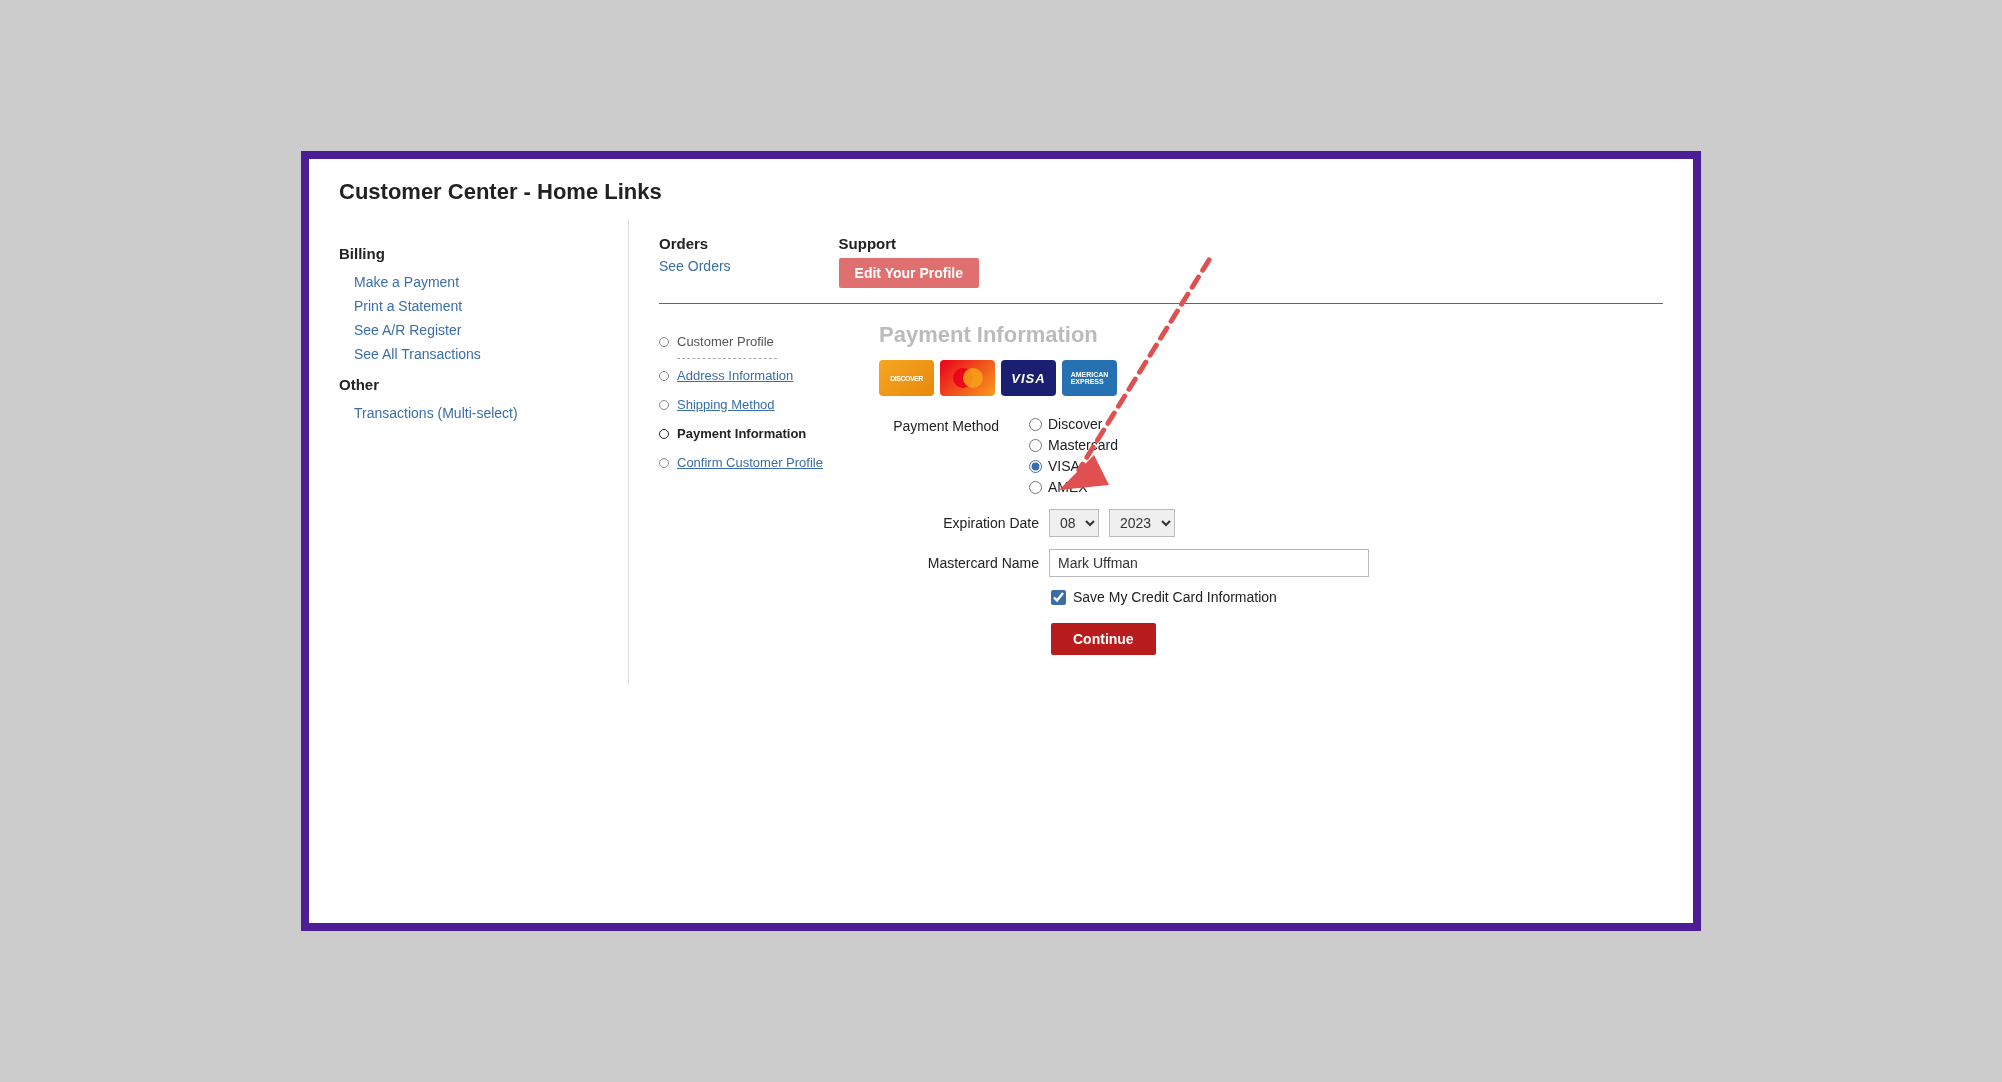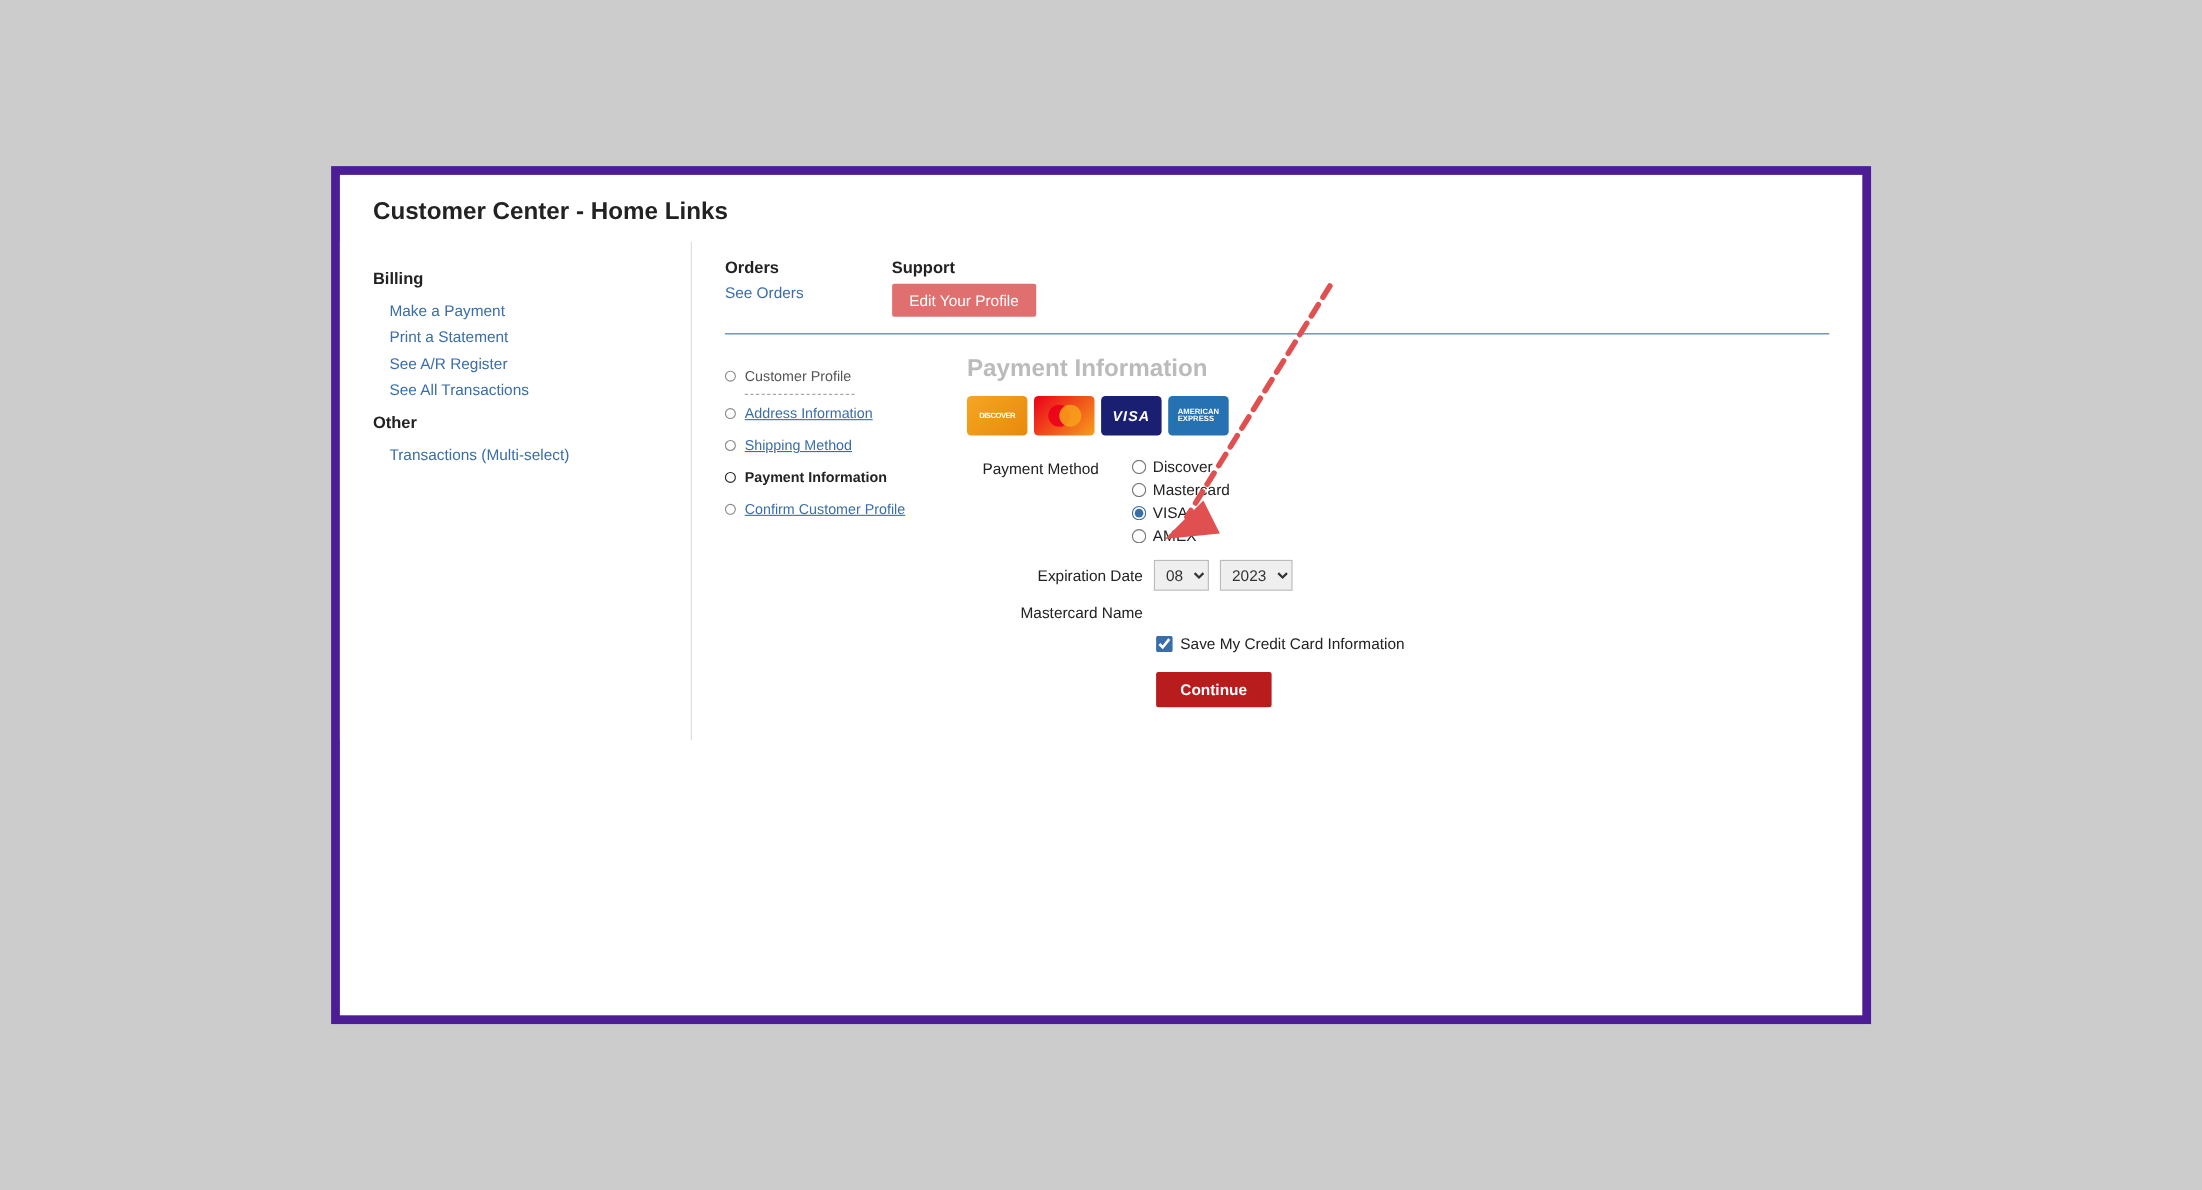--- a/index.html
+++ b/index.html
@@ -63,21 +63,21 @@
     }
     
     .content {
       flex: 1;
       padding: 15px 30px 30px 30px;
       position: relative;
     }
     .top-nav {
       display: flex;
       flex-direction: row;
-      gap: 80px;
+      gap: 108px;
       margin-bottom: 15px;
     }
     .nav-section-title {
       font-weight: bold;
       font-size: 15px;
       color: #222;
       margin-bottom: 6px;
     }
     .nav-link {
       display: block;
@@ -87,21 +87,21 @@
       cursor: pointer;
     }
     .edit-profile-btn {
       background: #e07070;
       color: #fff;
       border: none;
       padding: 7px 16px;
       font-size: 14px;
       cursor: pointer;
       border-radius: 2px;
-      font-weight: normal;
+      font-weight: bold;
     }
     .divider {
       border: none;
       border-top: 1.5px solid #3a6ea8;
       margin: 10px 0 18px 0;
     }
     
     .arrow-container {
       position: absolute;
       top: 30px;
@@ -409,20 +409,21 @@
               <option value="2023" selected="">2023</option>
               <option value="2024">2024</option>
               <option value="2025">2025</option>
               <option value="2026">2026</option>
             </select>
           </div>
 
           
           <div class="form-row">
             <label class="form-label">Mastercard Name</label>
+            <input class="form-input" type="text" value="Mark Uffman" style="">
           </div>
 
           
           <div class="checkbox-row">
             <input type="checkbox" checked="" style="">
             <label class="checkbox-label">Save My Credit Card Information</label>
           </div>
 
           
           <button class="continue-btn">Continue</button>

